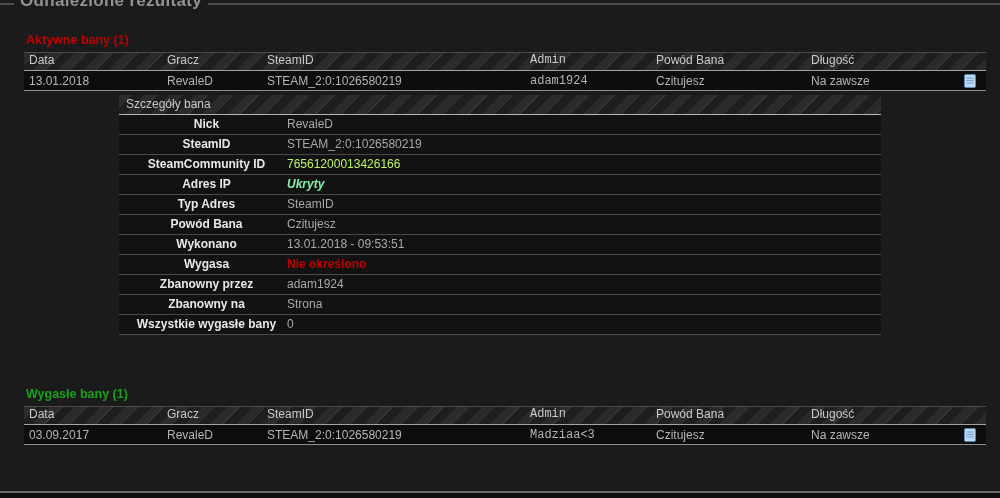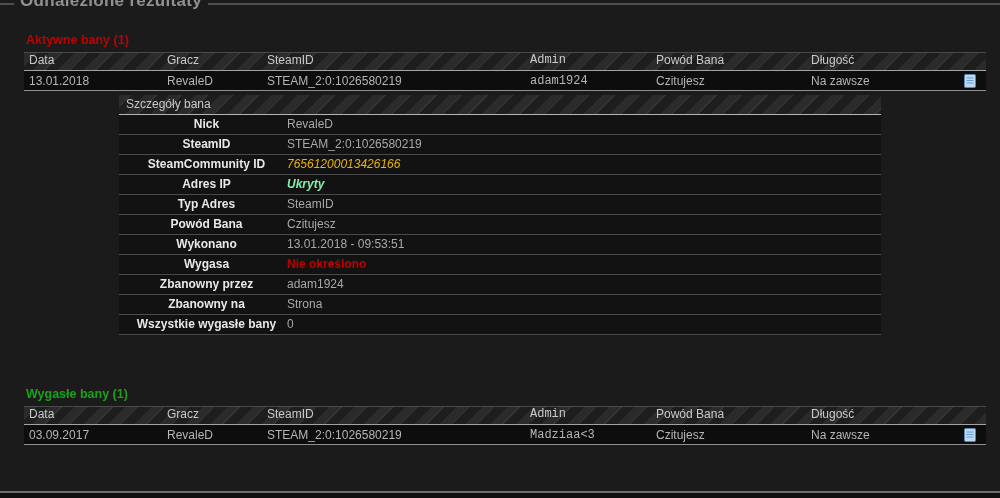--- a/index.html
+++ b/index.html
@@ -66,21 +66,21 @@
     border-bottom: 1px solid #b5b5b5;
   }
   .d-row {
     display: flex; height: 20px; line-height: 19px;
     background: #121212;
     border-bottom: 1px solid #4a4a4a;
     text-align: center;
   }
   .d-label { width: 168px; padding-left: 7px; font-weight: bold; color: #e8e8e8; }
   .d-value { color: #a8a8a8; }
-  .gold { color: #eab308; cursor: pointer; font-style: italic; }
+  .gold { color: #bef264; cursor: pointer; }
   .hidden-ip { font-style: italic; font-weight: bold; color: #86efac; }
   .red-bold { font-weight: bold; color: #c00000; }
 
   
   .bottom-line { position: absolute; top: 491px; left: 0; width: 100%; height: 2px; background: #6e6e6e; }
   .below-panel { position: absolute; top: 493px; left: 0; width: 100%; height: 5px; background: #101010; }
 </style>
 </head>
 <body>
 

